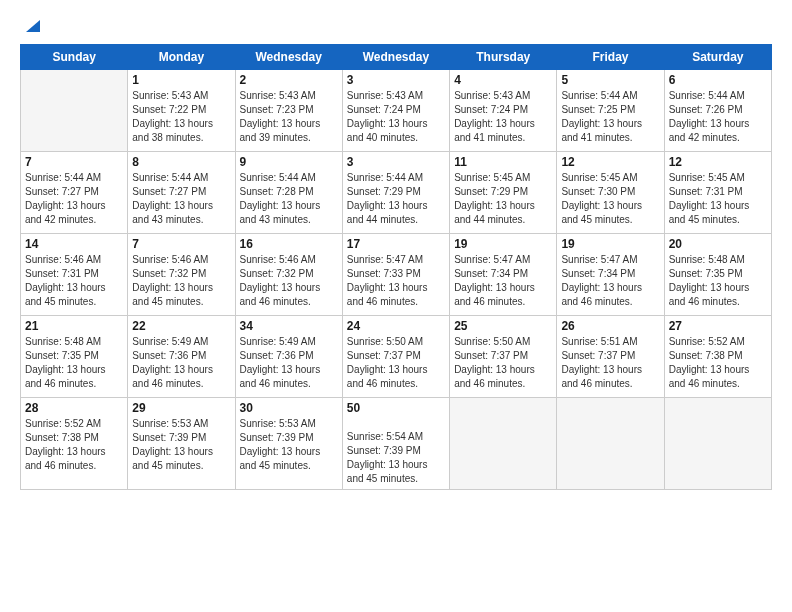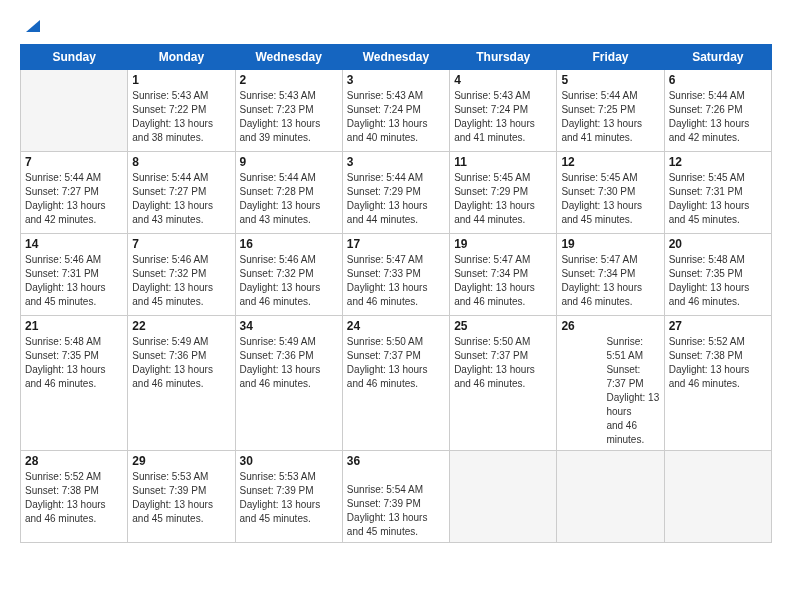--- a/index.html
+++ b/index.html
@@ -299,21 +299,21 @@
           </td>
           <td>
             <span class="day-num">25</span>
             <div class="day-info" style="white-space: pre-line;">Sunrise: 5:50 AM 
 Sunset: 7:37 PM 
 Daylight: 13 hours 
 and 46 minutes.</div>
           </td>
           <td>
             <span class="day-num">26</span>
-            <div class="day-info" style="white-space: pre-line; margin-left: 45px;">Sunrise: 5:51 AM 
+            <div class="day-info" style="white-space: pre-line;">Sunrise: 5:51 AM 
 Sunset: 7:37 PM 
 Daylight: 13 hours 
 and 46 minutes.</div>
           </td>
           <td>
             <span class="day-num">27</span>
             <div class="day-info" style="white-space: pre-line;">Sunrise: 5:52 AM 
 Sunset: 7:38 PM 
 Daylight: 13 hours 
 and 46 minutes.</div>
@@ -335,21 +335,21 @@
 and 45 minutes.</div>
           </td>
           <td>
             <span class="day-num">30</span>
             <div class="day-info" style="white-space: pre-line;">Sunrise: 5:53 AM 
 Sunset: 7:39 PM 
 Daylight: 13 hours 
 and 45 minutes.</div>
           </td>
           <td>
-            <span class="day-num">36</span>
+            <span class="day-num">50</span>
             <div class="day-info" style="white-space: pre-line; margin-top: 15px;">Sunrise: 5:54 AM 
 Sunset: 7:39 PM 
 Daylight: 13 hours 
 and 45 minutes.</div>
           </td>
           <td class="empty"></td>
           <td class="empty"></td>
           <td class="empty"></td>
         </tr>
       </tbody>

